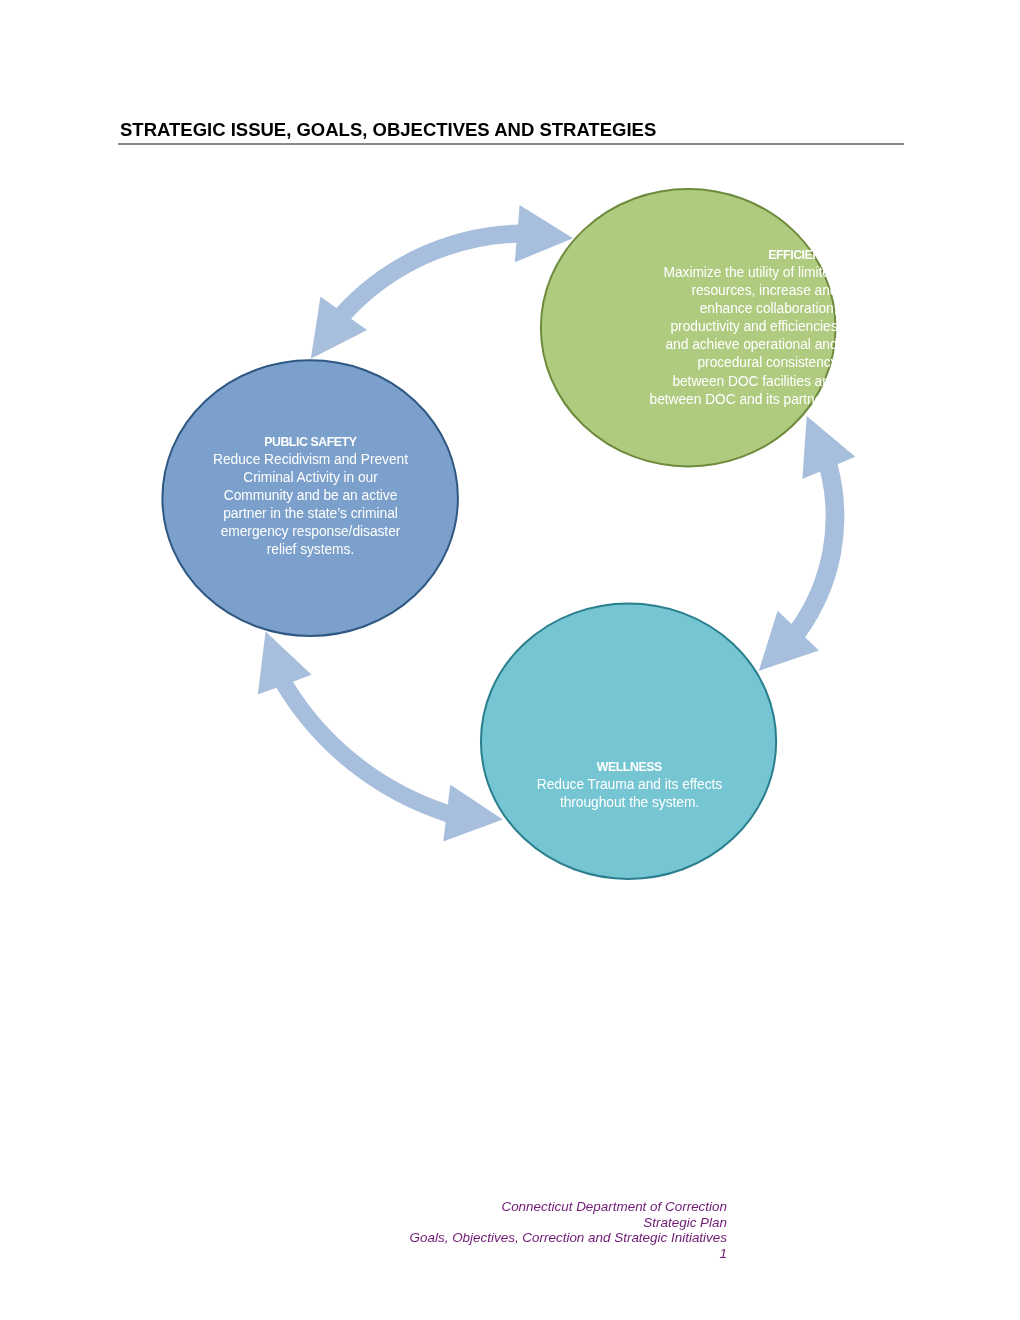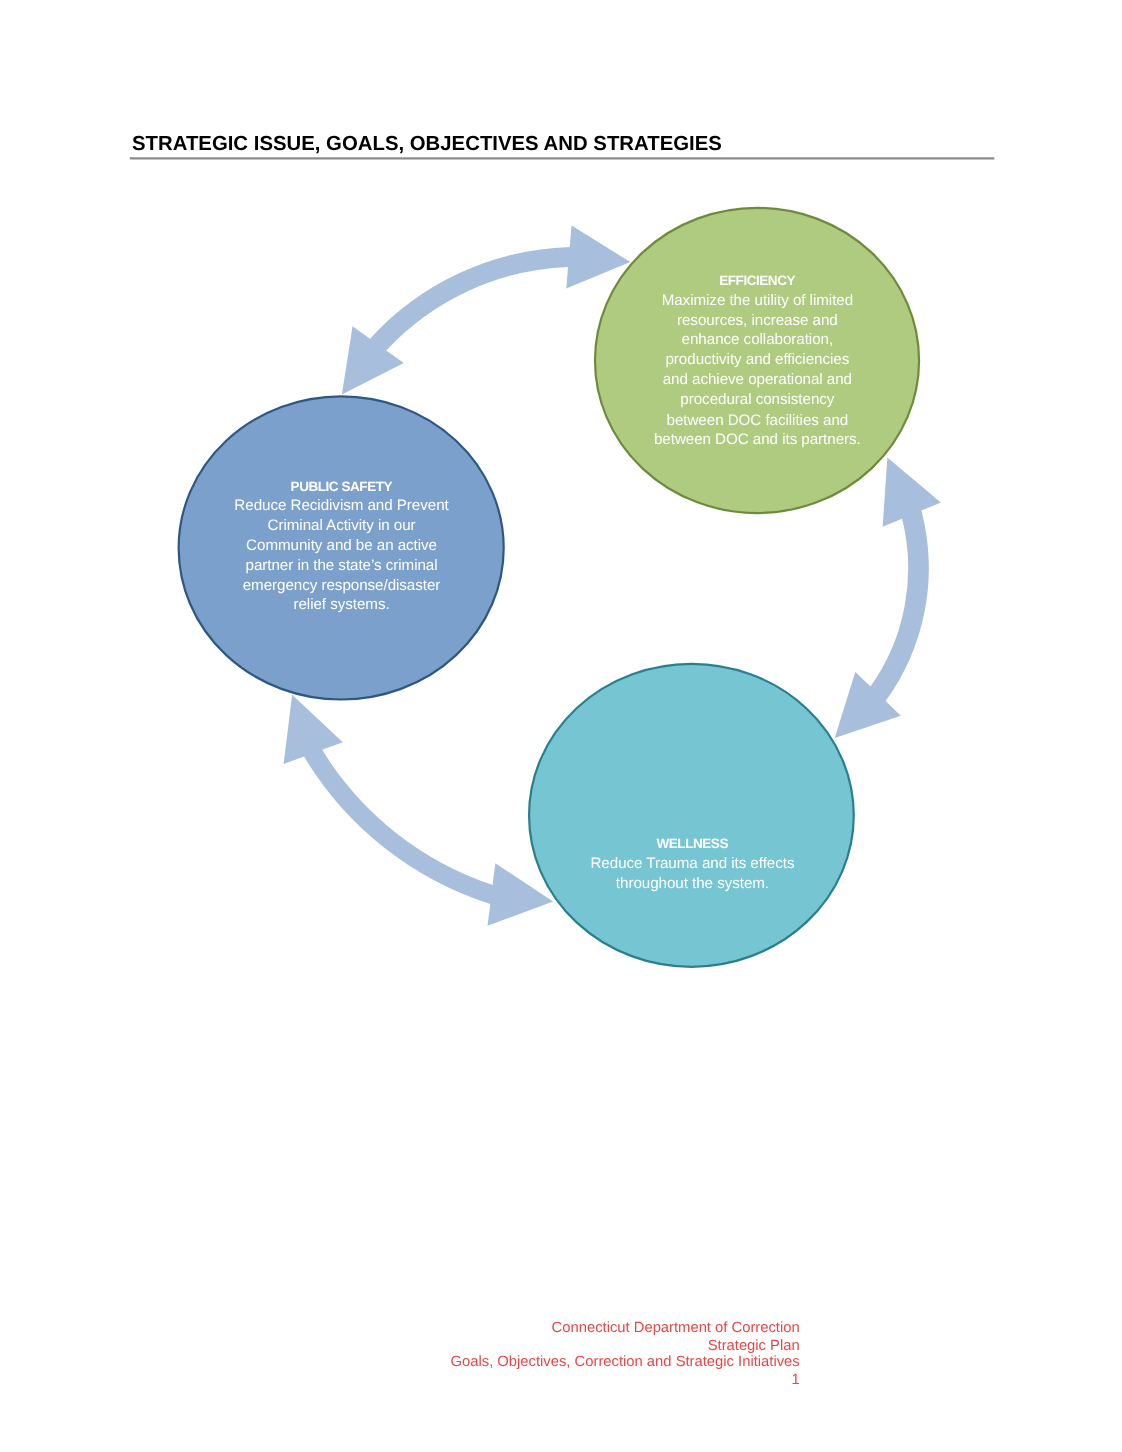--- a/index.html
+++ b/index.html
@@ -1,24 +1,24 @@
 <!DOCTYPE html>
 <html><head>
 <meta charset="utf-8">
 <style>
   html,body{margin:0;padding:0;}
   body{width:1020px;height:1320px;background:#ffffff;font-family:"Liberation Sans",sans-serif;overflow:hidden;}
   .page{position:relative;width:844px;height:1320px;}
   .heading{position:absolute;left:120px;top:119px;font-size:18.5px;font-weight:bold;color:#000;}
   .rule{position:absolute;left:118px;top:142.6px;width:785.6px;height:2.2px;background:#8a8a8a;}
   .diagram{position:absolute;left:0;top:0;}
-  .footer{position:absolute;right:117px;top:1199px;text-align:right;font-size:13.45px;line-height:15.6px;color:#ef4444;}
+  .footer{position:absolute;right:117px;top:1199px;text-align:right;font-size:13.45px;font-style:italic;line-height:15.6px;color:#701a75;}
   .nodetext{position:absolute;text-align:center;color:#ffffff;font-size:13.8px;line-height:18.05px;letter-spacing:-0.05px;white-space:nowrap;}
   .nodetext .ttl{font-weight:bold;font-size:12.3px;letter-spacing:-0.42px;padding-right:0.42px;}
-  .nt-eff{left:539.5px;top:246.2px;width:298px;}
+  .nt-eff{left:539.5px;top:246.2px;width:298px;text-align:right;}
   .nt-ps{left:161.5px;top:433px;width:298px;}
   .nt-wel{left:480.5px;top:758px;width:298px;}
 </style>
 </head>
 <body>
 
 <div class="page">
   <div class="heading">STRATEGIC ISSUE, GOALS, OBJECTIVES AND STRATEGIES</div>
   <div class="rule"></div>
 

